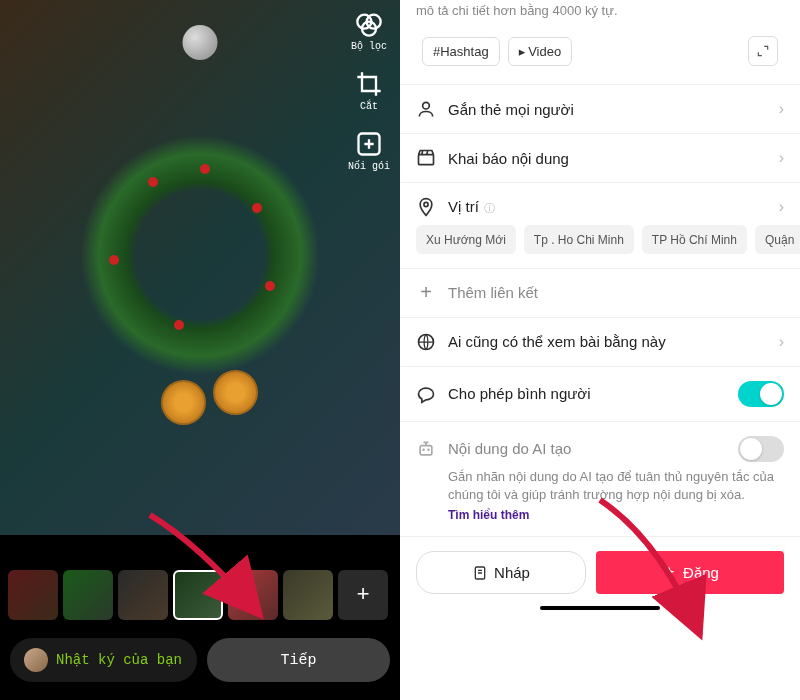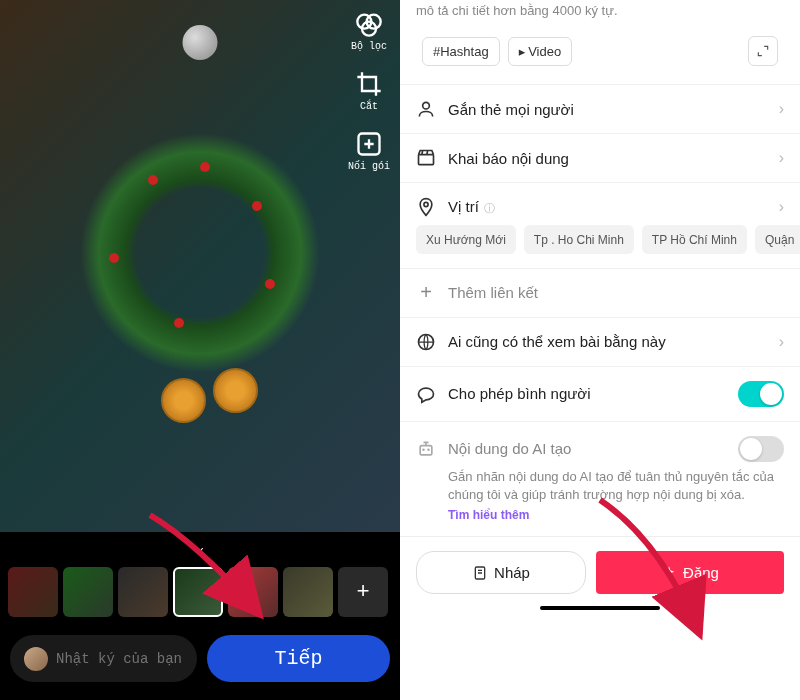--- a/index.html
+++ b/index.html
@@ -29,22 +29,22 @@
 .thumb.t1 { background: linear-gradient(135deg, #5a1a1a, #3a2a1a); }
 .thumb.t2 { background: linear-gradient(135deg, #1a5a1a, #2a3a2a); }
 .thumb.t3 { background: linear-gradient(135deg, #2a2a2a, #4a3a2a); }
 .thumb.t5 { background: linear-gradient(135deg, #aa3a3a, #5a2a2a); }
 .thumb.t6 { background: linear-gradient(135deg, #3a3a2a, #5a5a3a); }
 .add-thumb { width: 50px; height: 50px; border-radius: 6px; background: #2a2a2a; display: flex; align-items: center; justify-content: center; color: #fff; font-size: 22px; flex-shrink: 0; }
 
 .bottom-bar { display: flex; gap: 10px; padding: 12px 10px 18px; }
 .diary-btn { flex: 1; background: #1a1a1a; border-radius: 24px; display: flex; align-items: center; padding: 10px 14px; gap: 8px; }
 .avatar { width: 24px; height: 24px; border-radius: 50%; background: linear-gradient(135deg, #c8a888, #886848); }
-.diary-text { color: #737373; font-size: 14px; }
-.next-btn { flex: 1; background: #1d4ed8; border-radius: 24px; display: flex; align-items: center; justify-content: center; color: #fff; font-size: 20px; font-weight: 500; padding: 12px; }
+.diary-text { color: #84cc16; font-size: 14px; }
+.next-btn { flex: 1; background: #404040; border-radius: 24px; display: flex; align-items: center; justify-content: center; color: #fff; font-size: 15px; font-weight: 500; padding: 12px; }
 
 .desc-text { color: #888; font-size: 13px; padding: 2px 16px 12px; line-height: 1.4; }
 .chip-row { display: flex; gap: 8px; padding: 4px 22px 18px; align-items: center; }
 .chip { border: 1px solid #ddd; border-radius: 6px; padding: 6px 10px; font-size: 13px; color: #333; display: flex; align-items: center; gap: 3px; }
 .expand-btn { margin-left: auto; border: 1px solid #ddd; border-radius: 6px; width: 30px; height: 30px; display: flex; align-items: center; justify-content: center; }
 
 .option-row { display: flex; align-items: center; padding: 14px 16px; gap: 12px; border-top: 1px solid #f0f0f0; }
 .option-row:first-of-type { border-top: none; }
 .opt-icon { width: 20px; height: 20px; flex-shrink: 0; display: flex; align-items: center; justify-content: center; }
 .opt-label { flex: 1; font-size: 15px; color: #222; }
@@ -56,21 +56,21 @@
 .loc-chip { background: #f2f2f2; border-radius: 6px; padding: 8px 10px; font-size: 12px; color: #555; white-space: nowrap; flex-shrink: 0; }
 
 .toggle { width: 46px; height: 26px; border-radius: 13px; position: relative; }
 .toggle.on { background: #00d4cc; }
 .toggle.off { background: #ddd; }
 .toggle-knob { position: absolute; width: 22px; height: 22px; background: #fff; border-radius: 50%; top: 2px; box-shadow: 0 1px 3px rgba(0,0,0,0.2); }
 .toggle.on .toggle-knob { right: 2px; }
 .toggle.off .toggle-knob { left: 2px; }
 
 .ai-desc { font-size: 13px; color: #888; padding: 0 16px 4px 48px; line-height: 1.4; }
-.learn-more { font-size: 12px; font-weight: 600; color: #8b5cf6; padding: 0 16px 14px 48px; }
+.learn-more { font-size: 12px; font-weight: 600; color: #4c1d95; padding: 0 16px 14px 48px; }
 
 .right-bottom { display: flex; gap: 10px; padding: 14px 16px 22px; border-top: 1px solid #eee; margin-top: auto; }
 .draft-btn { flex: 1; border: 1px solid #ddd; border-radius: 18px; display: flex; align-items: center; justify-content: center; gap: 6px; padding: 3px; font-size: 15px; color: #222; font-weight: 500; }
 .post-btn { flex: 1; background: #fe2c55; border-radius: 4px; display: flex; align-items: center; justify-content: center; gap: 6px; padding: 13px; font-size: 15px; color: #fff; font-weight: 500; }
 
 .arrow { position: absolute; pointer-events: none; }
 .arrow svg { overflow: visible; }
 .home-indicator { position: absolute; bottom: 6px; left: 50%; transform: translateX(-50%); width: 120px; height: 4px; background: #000; border-radius: 2px; }
 </style>
 </head>

